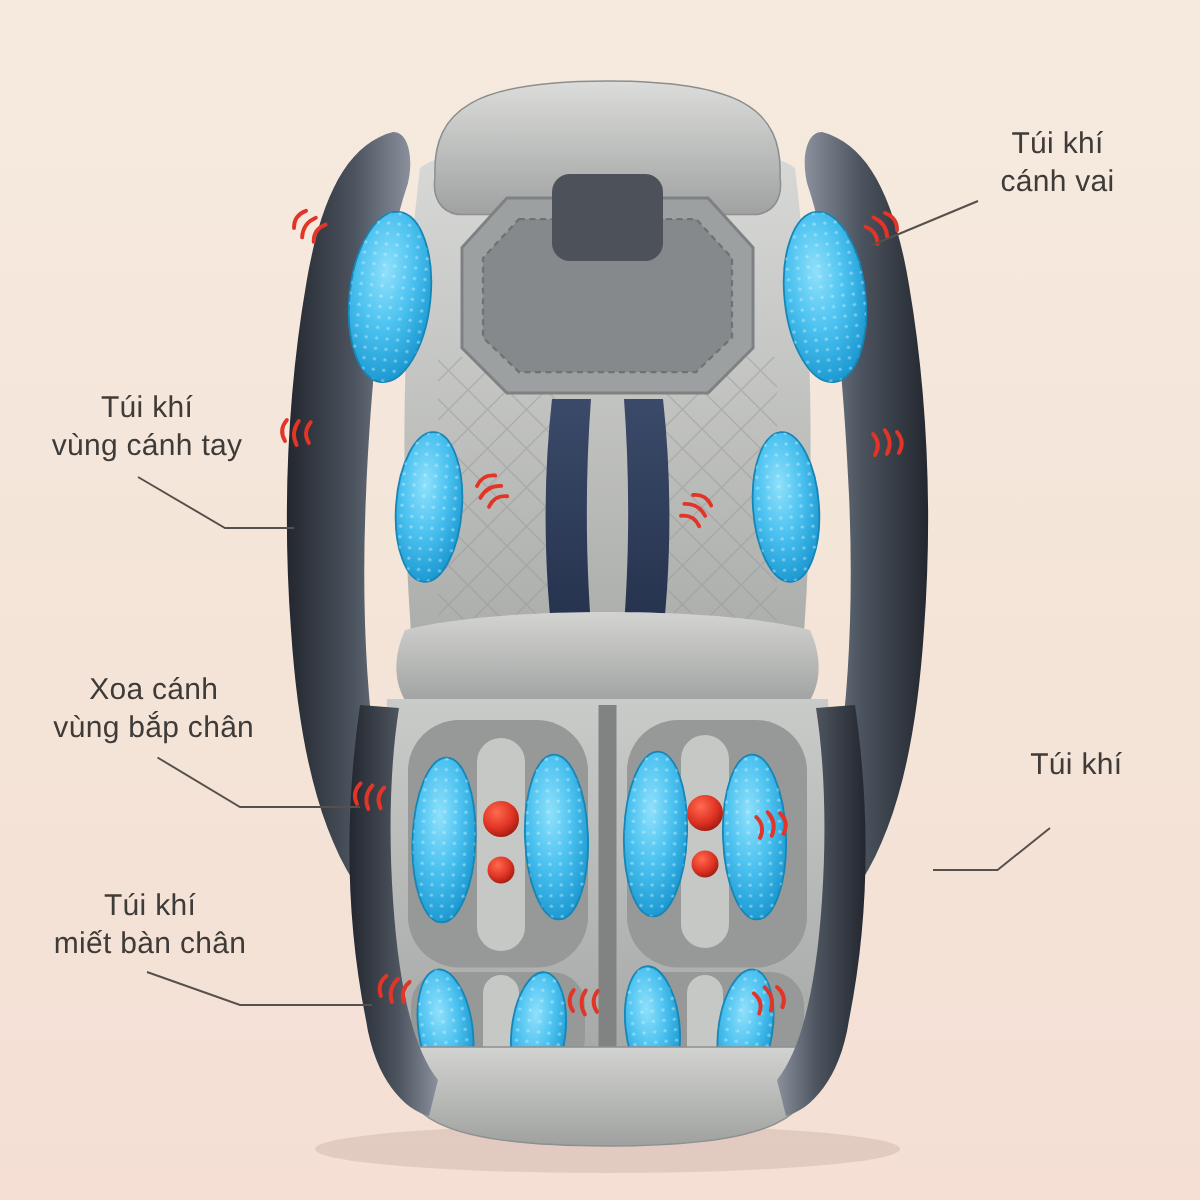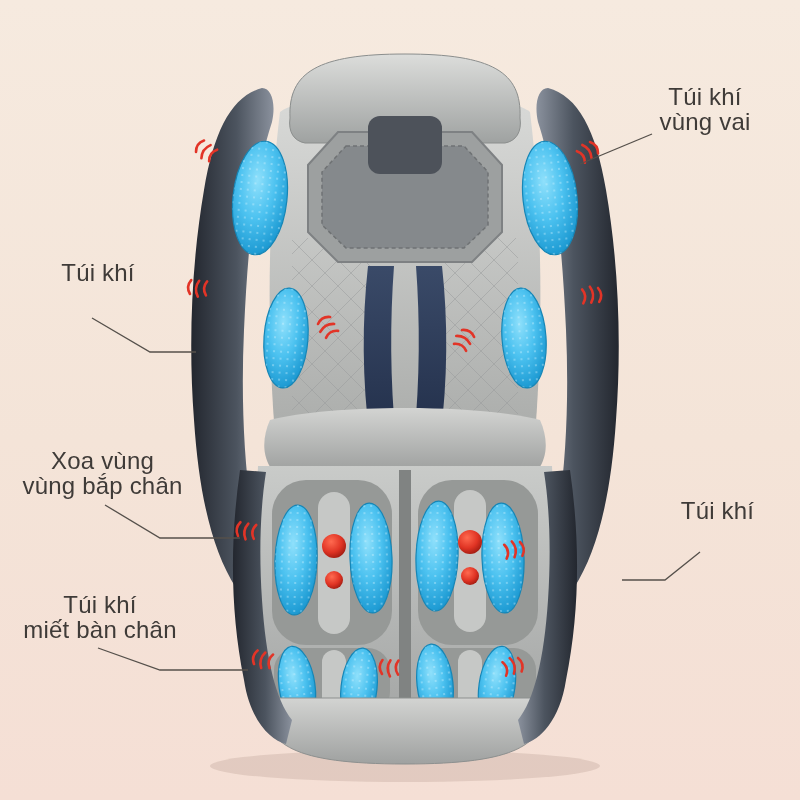--- a/index.html
+++ b/index.html
@@ -5,21 +5,21 @@
   html,body{margin:0;padding:0;}
   body{
     width:800px;height:800px;overflow:hidden;
     font-family:"Liberation Sans", sans-serif;
     background:linear-gradient(180deg,#f6eadf 0%, #f4e4d8 55%, #f5dfd5 100%);
   }
   .scene{position:relative;width:800px;height:800px;}
   .chair-svg{position:absolute;left:0;top:0;width:800px;height:800px;}
   .callout{
     position:absolute;text-align:center;
-    font-size:24px;line-height:25px;color:#3f3b38;letter-spacing:.2px;
+    font-size:20px;line-height:25px;color:#3f3b38;letter-spacing:.2px;
   }
   .callout div{white-space:nowrap;}
   #label-shoulder{left:630px;top:84px;width:150px;}
   #label-arm{left:8px;top:260px;width:180px;}
   #label-calf-knead{left:5px;top:448px;width:195px;}
   #label-calf-air{left:640px;top:498px;width:155px;}
   #label-foot{left:5px;top:592px;width:190px;}
 </style>
 </head>
 <body>
@@ -195,29 +195,30 @@
       <polyline points="652,134 580,164"></polyline>
       <polyline points="92,318 150,352 196,352"></polyline>
       <polyline points="105,505 160,538 240,538"></polyline>
       <polyline points="700,552 665,580 622,580"></polyline>
       <polyline points="98,648 160,670 248,670"></polyline>
     </g>
   </svg>
 
   <div class="callout" id="label-shoulder">
     <div>Túi khí</div>
-    <div>vùng vai</div>
+    <div>cánh vai</div>
   </div>
 
   <div class="callout" id="label-arm">
     <div>Túi khí</div>
+    <div>vùng cánh tay</div>
   </div>
 
   <div class="callout" id="label-calf-knead">
-    <div>Xoa vùng</div>
+    <div>Xoa cánh</div>
     <div>vùng bắp chân</div>
   </div>
 
   <div class="callout" id="label-calf-air">
     <div>Túi khí</div>
   </div>
 
   <div class="callout" id="label-foot">
     <div>Túi khí</div>
     <div>miết bàn chân</div>

